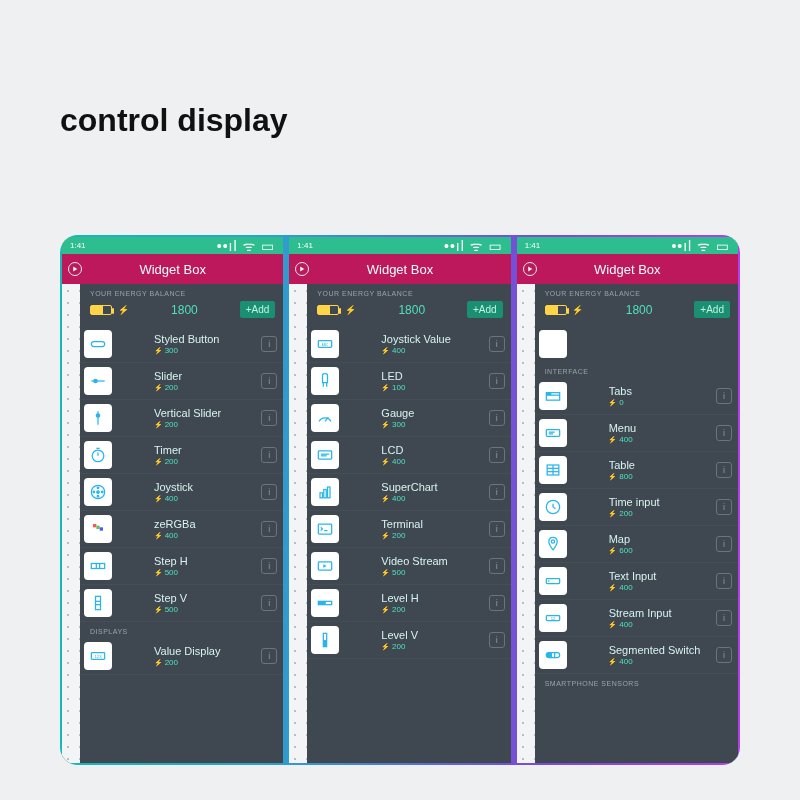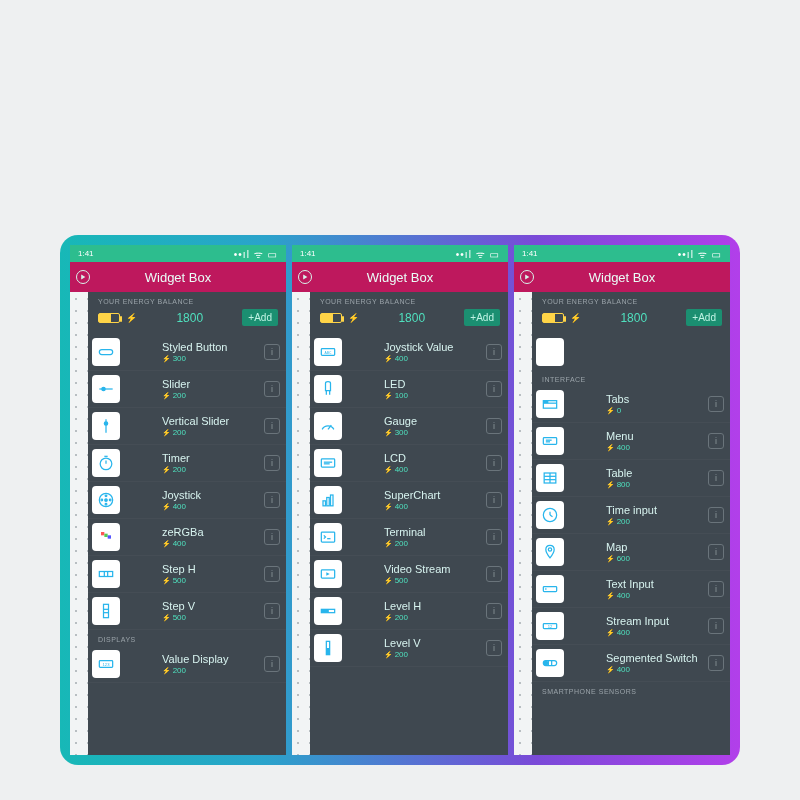--- a/index.html
+++ b/index.html
@@ -15,21 +15,21 @@
     font-size: 32px;
     font-weight: 700;
     color: #111;
     line-height: 1.25;
   }
   .frame {
     position: absolute;
     top: 235px; left: 60px;
     width: 680px; height: 530px;
     border-radius: 18px;
-    padding: 10px;
+    padding: 2px;
     background: linear-gradient(90deg, #17b8b7 0%, #2aa3cb 30%, #7a4ad8 70%, #b23fea 100%);
     display: flex;
     gap: 6px;
     overflow: hidden;
   }
   .phone {
     flex: 1 1 0;
     background: #4a545c;
     display: flex;
     flex-direction: column;
@@ -46,21 +46,21 @@
     height: 17px;
     display: flex;
     align-items: center;
     justify-content: space-between;
     padding: 0 8px;
     font-size: 8px;
     color: #fff;
     background: #2dbd8e;
     position: relative; z-index: 2;
   }
-  .status-icons { letter-spacing: 1px; font-size: 10px; }
+  .status-icons { letter-spacing: 1px; font-size: 14px; }
   .topbar {
     height: 30px;
     background: #be185d;
     display: flex;
     align-items: center;
     justify-content: center;
     position: relative;
     z-index: 2;
   }
   .play {
@@ -163,20 +163,21 @@
     background: #fff;
     border-radius: 4px;
     margin: 4px;
   }
 </style>
 </head>
 <body>
 
 <div class="page-title">
   <br>
+  <span>control display</span>
 </div>
 
 <div class="frame" id="frame">
     <div class="phone">
     <div class="canvas-bg"></div>
     <div class="statusbar">
       <span>1:41</span>
       <span class="status-icons">••ıl ᯤ ▭</span>
     </div>
     <div class="topbar">

